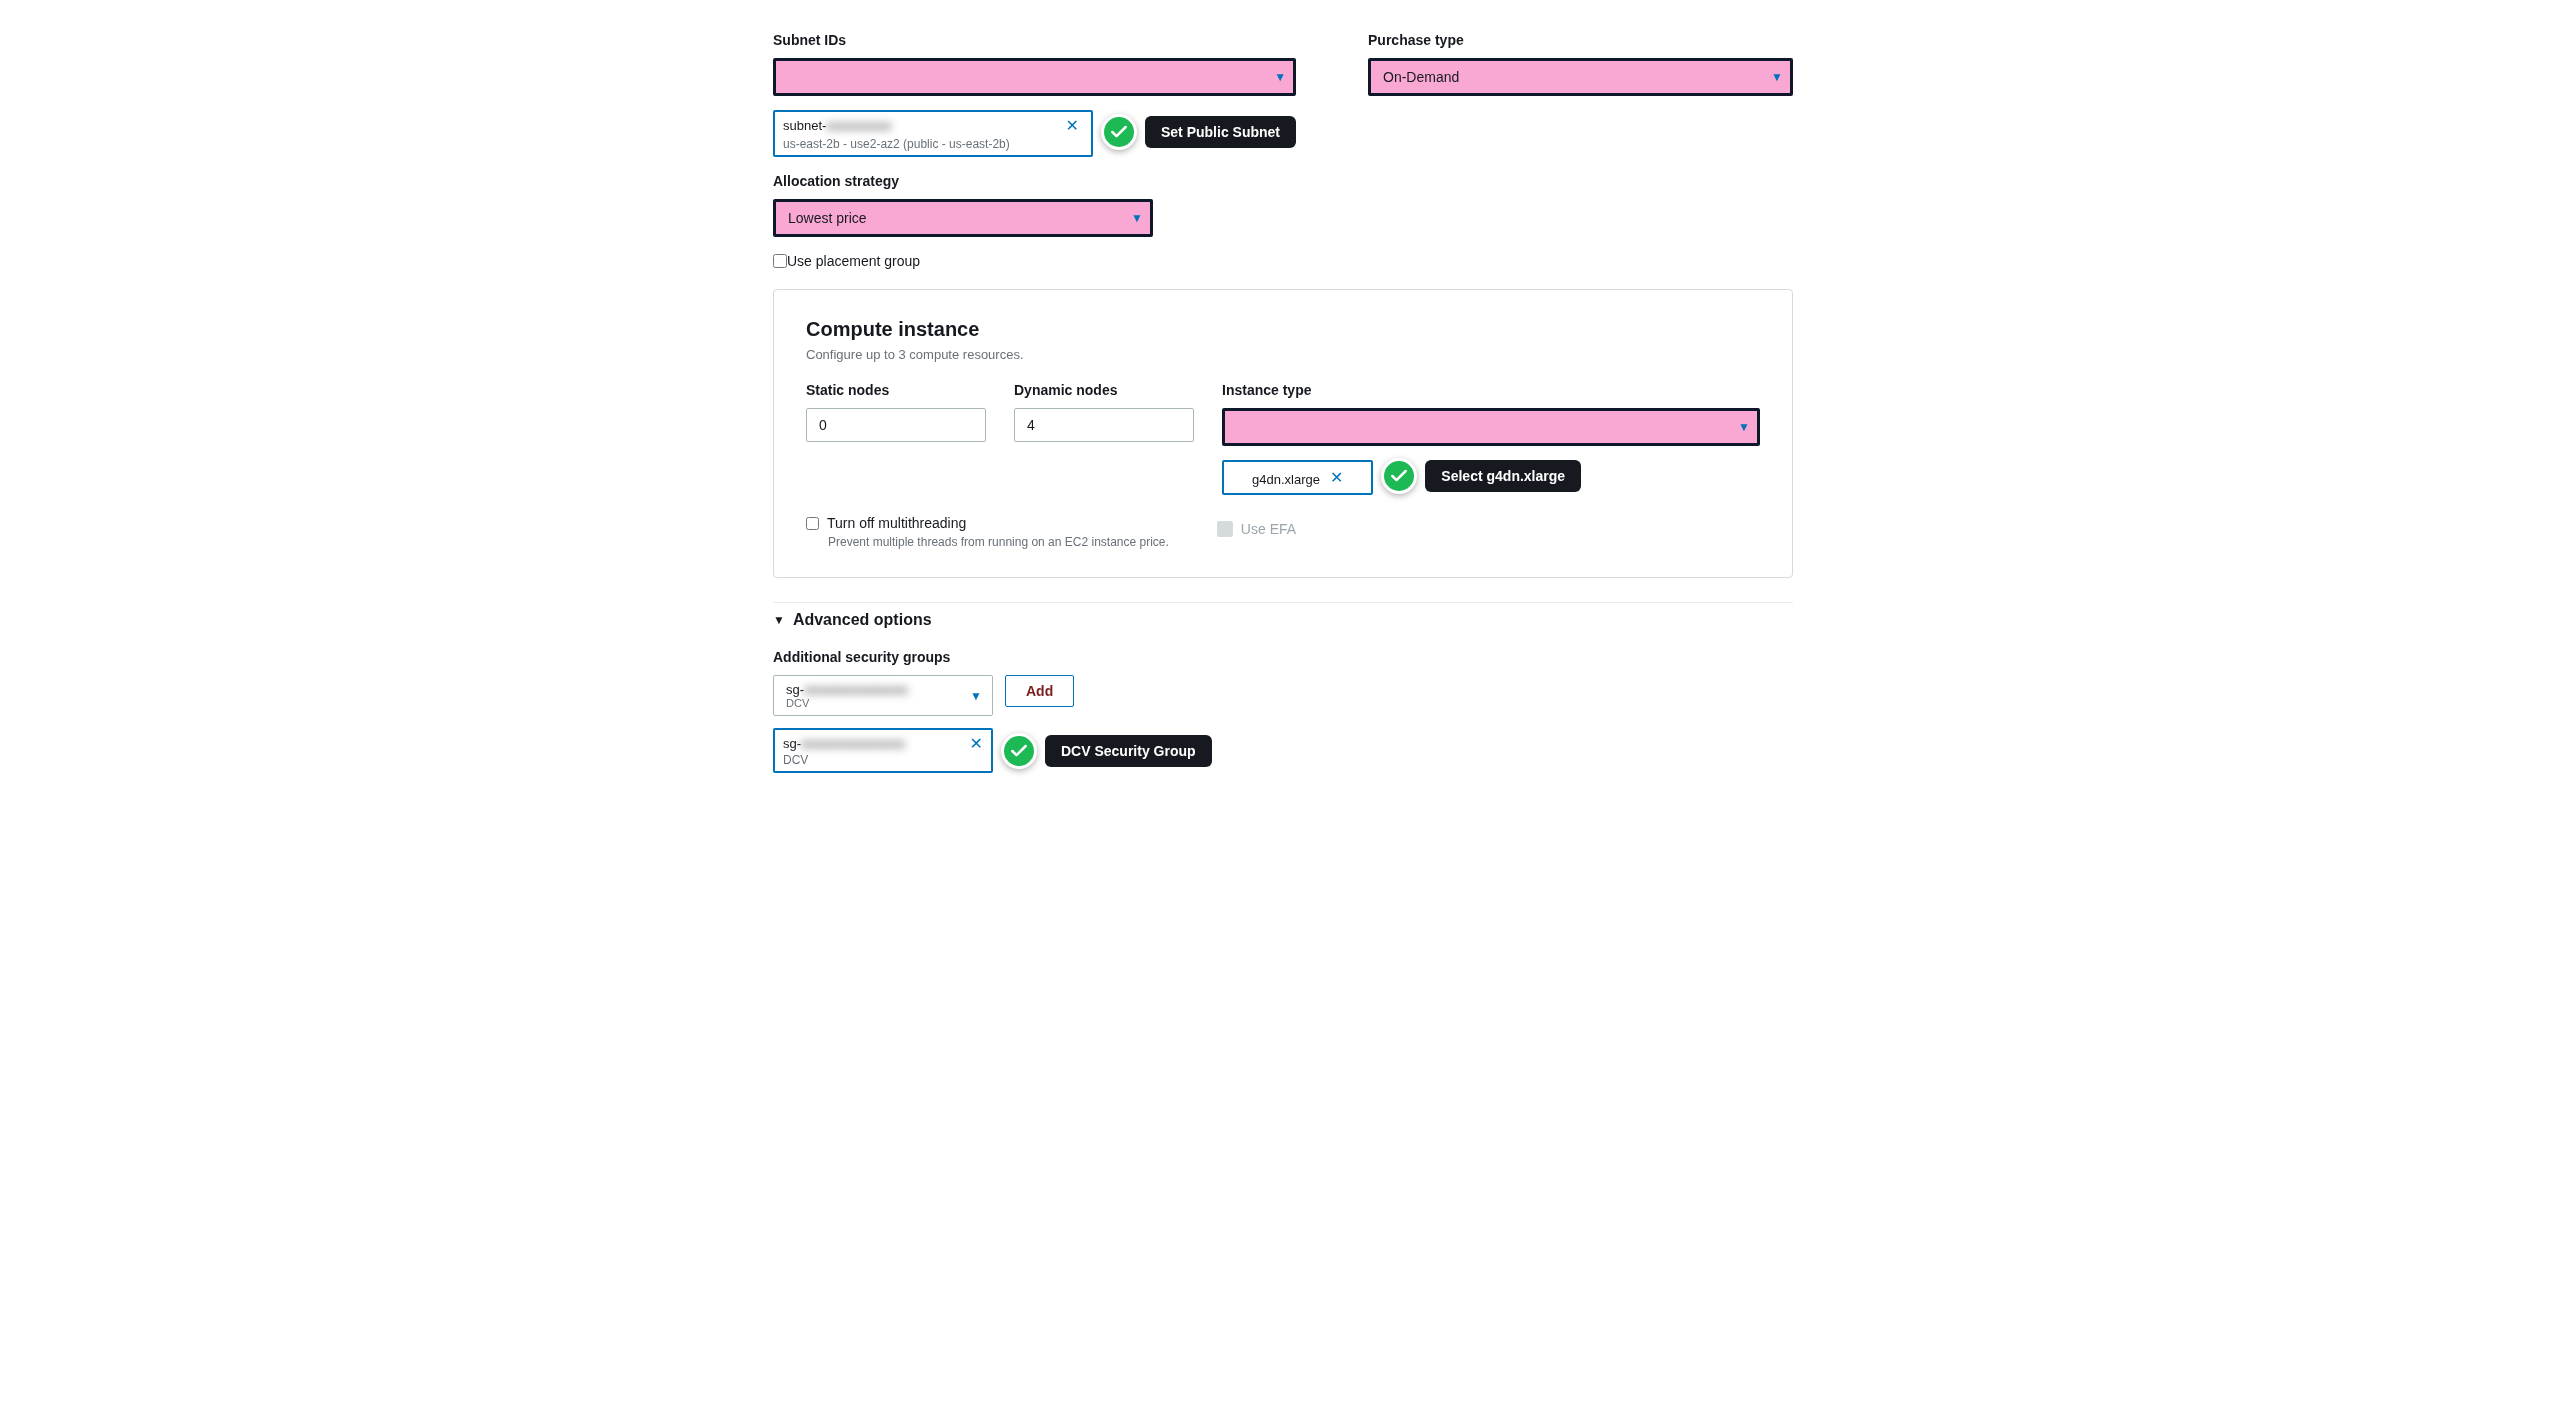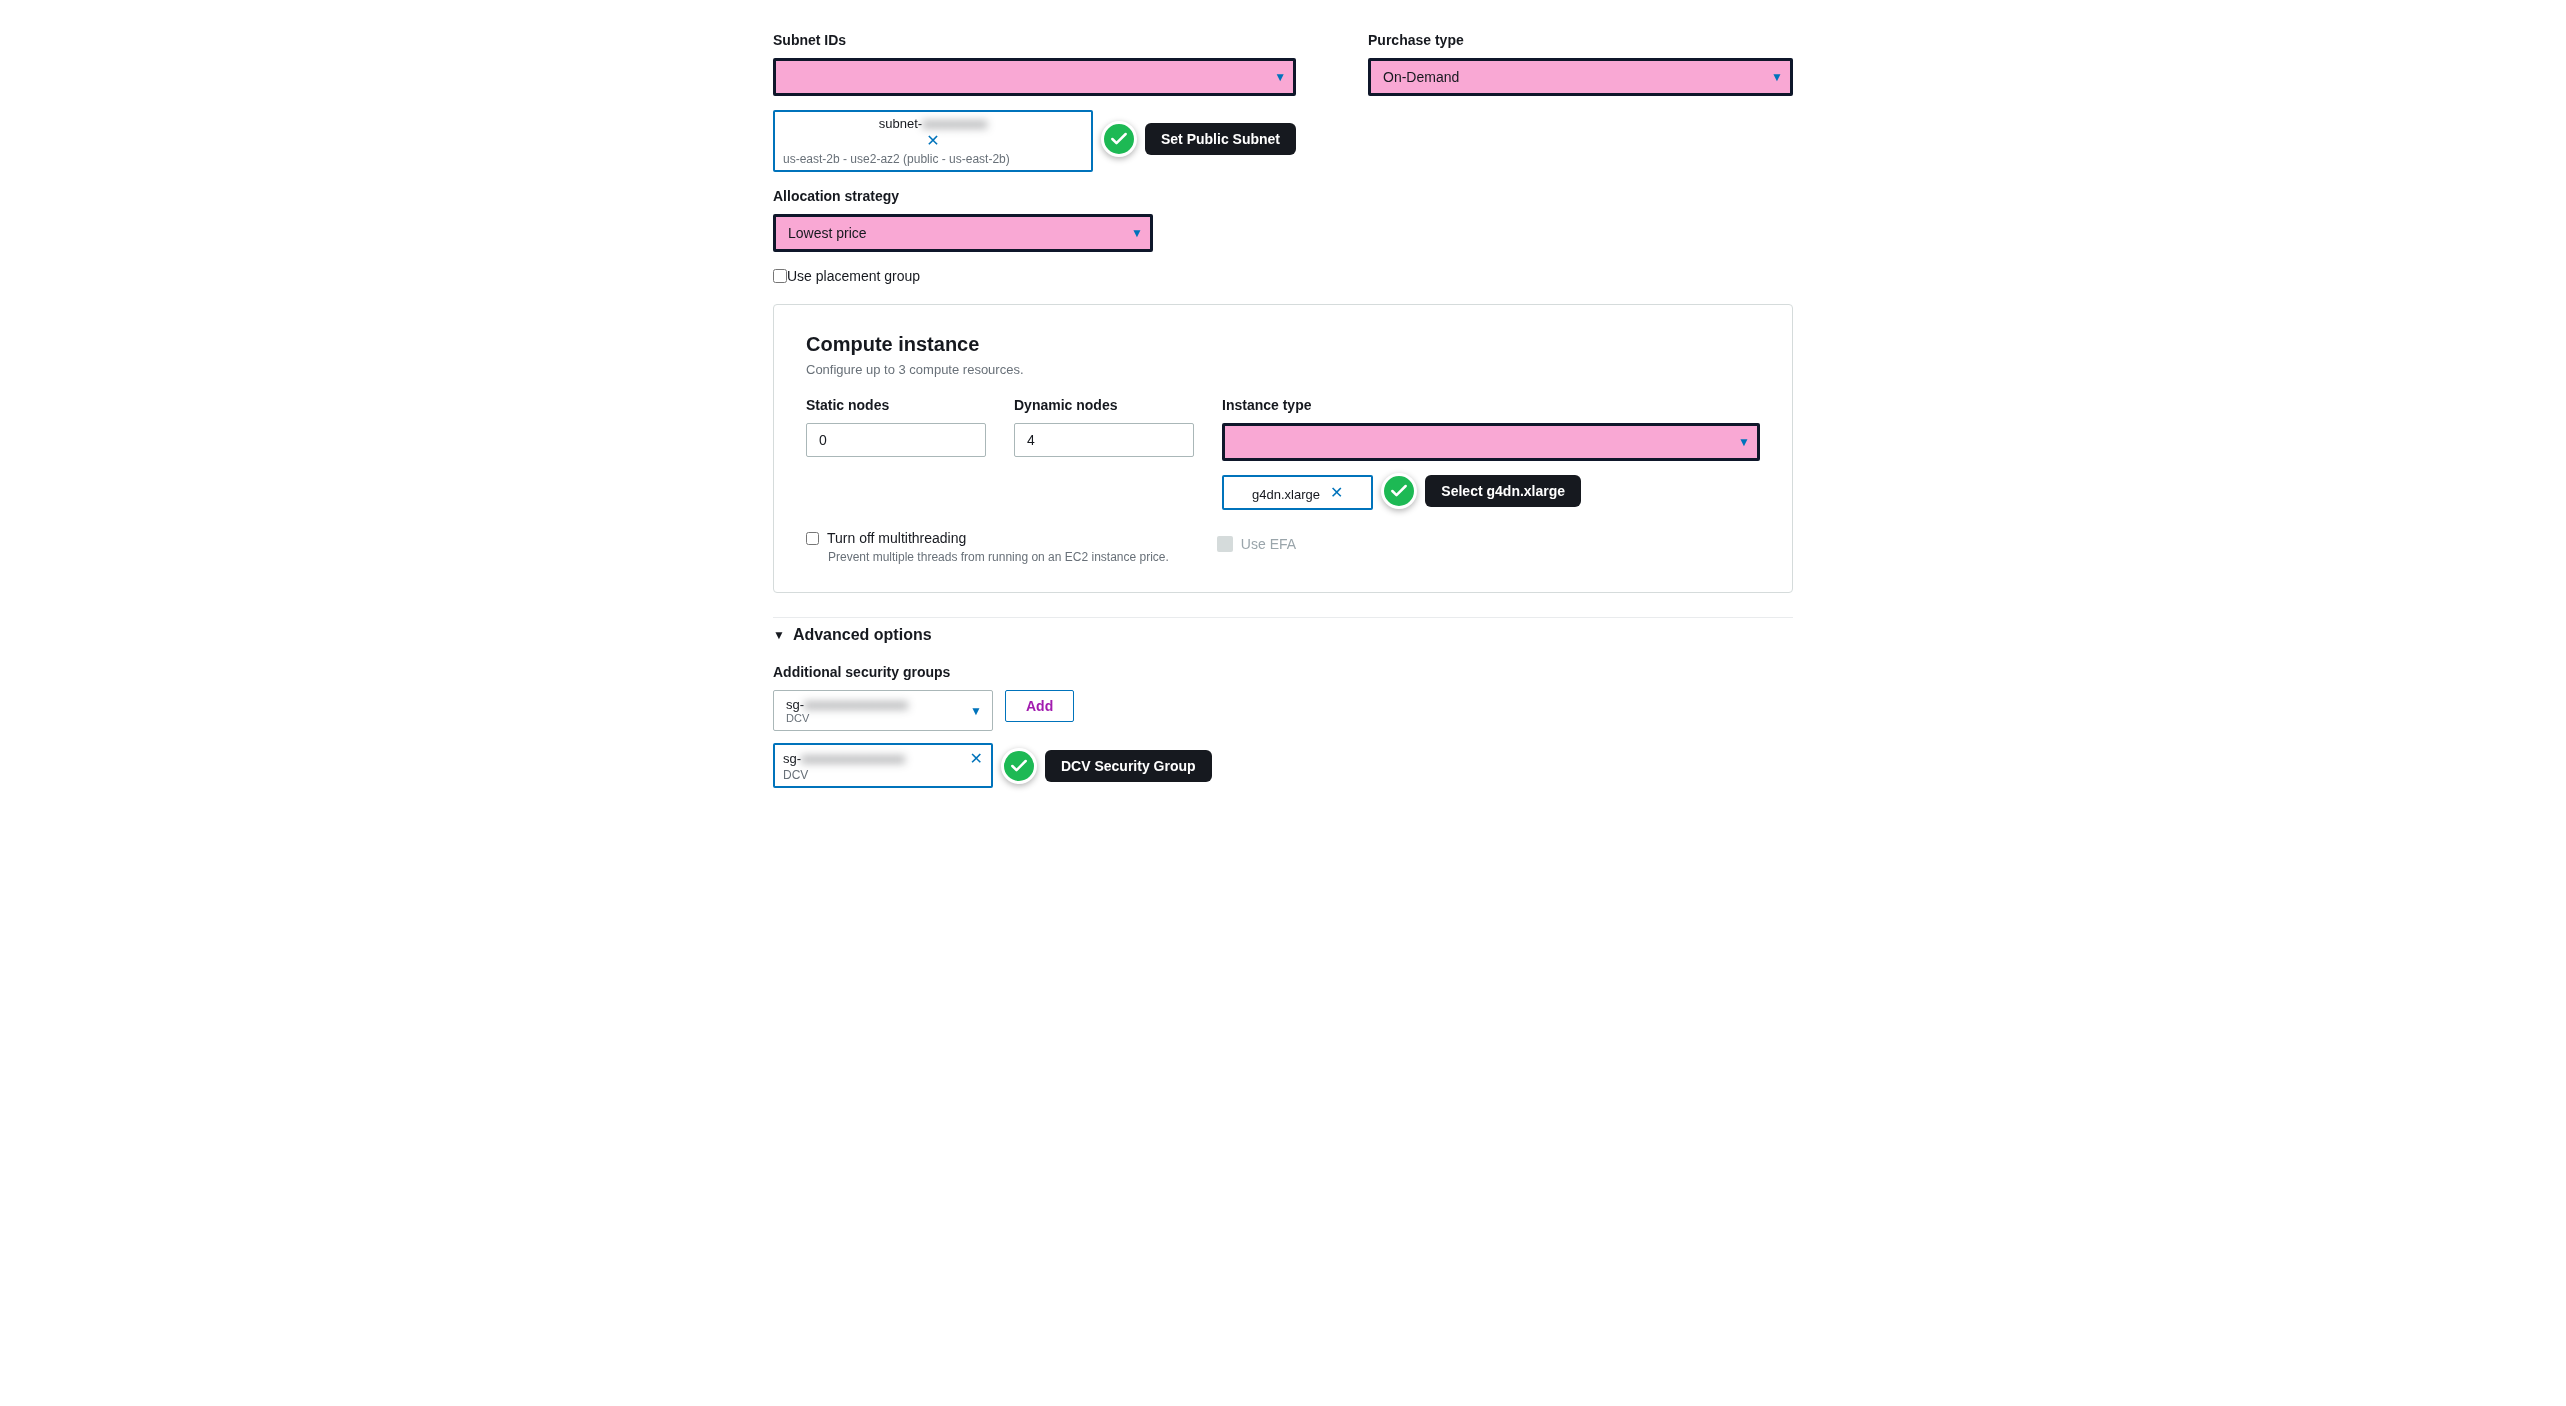--- a/index.html
+++ b/index.html
@@ -84,21 +84,20 @@
       padding: 4px 8px;
       background: #fff;
       position: relative;
       min-width: 320px;
       margin-top: 4px;
     }
     .subnet-tag-top {
       display: flex;
       align-items: center;
       justify-content: space-between;
-      flex-direction: column;
     }
     .subnet-tag-name {
       font-size: 13px;
       color: #16191f;
     }
     .subnet-tag-detail {
       font-size: 12px;
       color: #687078;
       margin-top: 2px;
     }
@@ -326,21 +325,21 @@
       color: #16191f;
     }
     .sg-select-name {
       font-size: 11px;
       color: #687078;
     }
     .add-button {
       background: #fff;
       border: 1px solid #0073bb;
       border-radius: 2px;
-      color: #a21caf;
+      color: #7f1d1d;
       font-size: 14px;
       font-weight: 600;
       padding: 7px 20px;
       cursor: pointer;
       white-space: nowrap;
     }
 
     
     .sg-tag {
       display: inline-flex;

